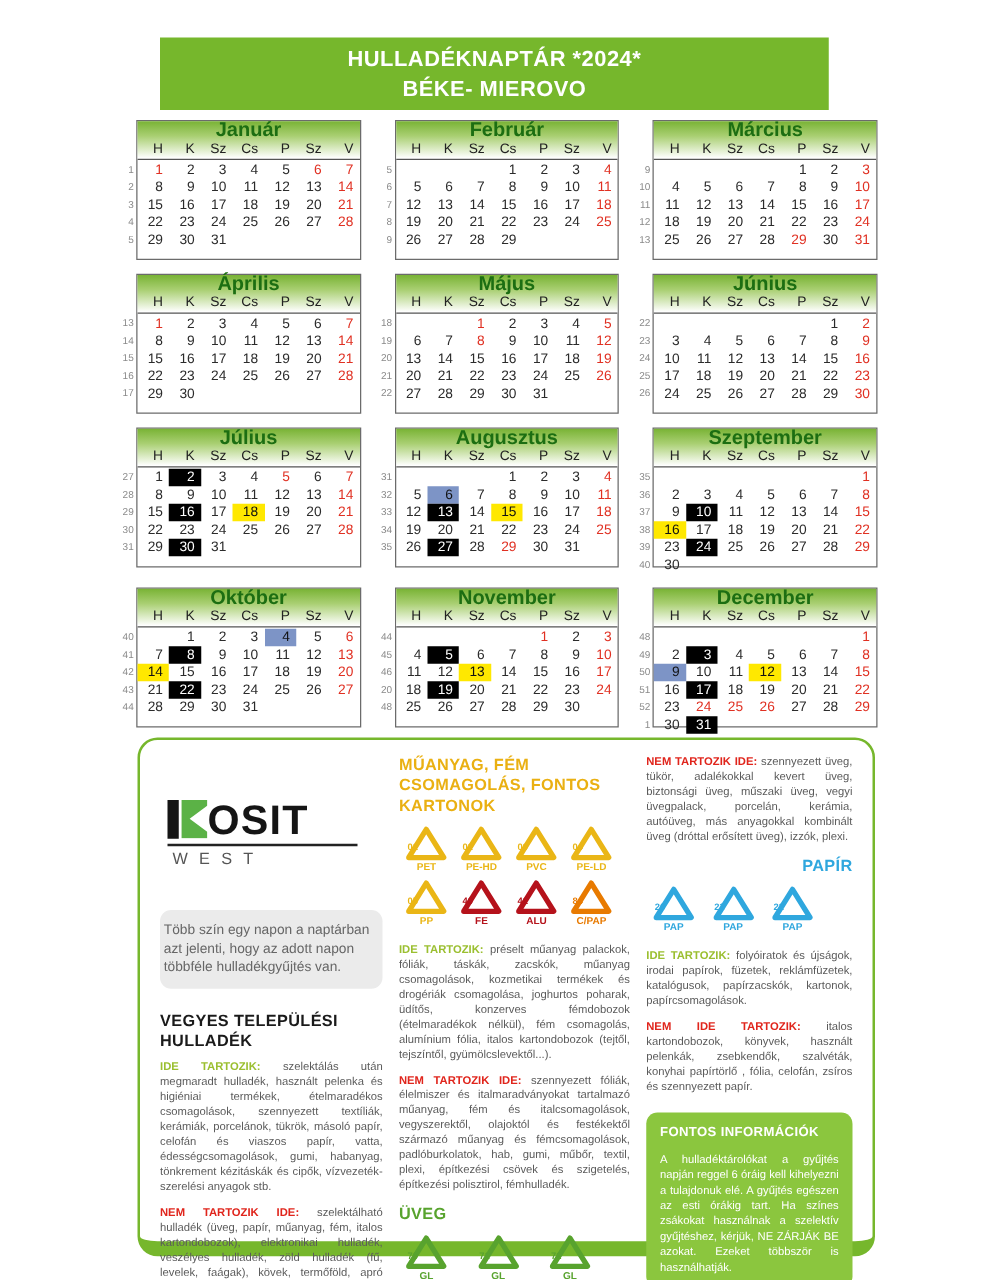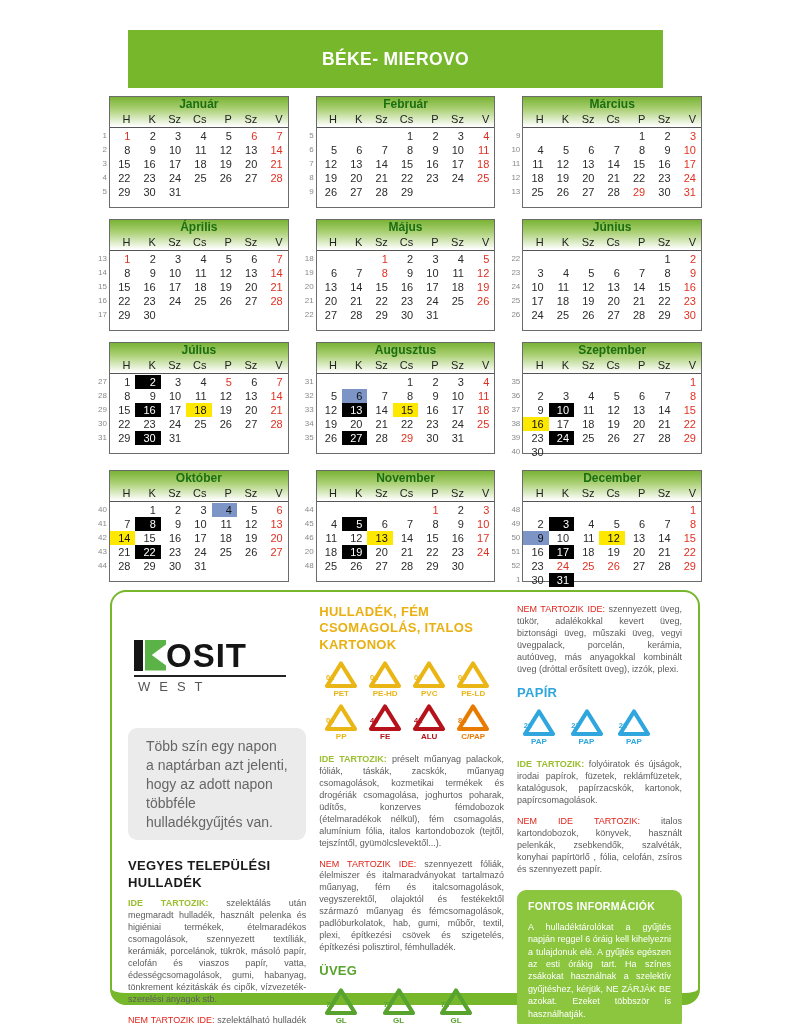--- a/index.html
+++ b/index.html
@@ -17,75 +17,76 @@
   
   .months-grid{
     position:absolute;left:96px;top:96px;width:606px;
     display:grid;grid-template-columns:repeat(3,1fr);column-gap:14px;row-gap:11px;
   }
   .month{display:flex;}
   .weeknums{width:11px;padding-top:33px;font-size:8px;color:#8a8a8a;text-align:right;padding-right:2px;flex:none;}
   .weeknums .wn{height:14px;line-height:14px;}
   .cal-box{flex:1;border:1px solid #6b6b6b;background:#fff;height:112px;box-sizing:border-box;}
   .cal-head{background:linear-gradient(180deg,#79b335 0%,#a9cf72 38%,#ffffff 95%);}
-  .cal-title{height:15px;line-height:15px;text-align:center;font-weight:bold;font-size:12px;color:#1c6e12;}
+  .cal-title{height:15px;line-height:15px;text-align:center;font-weight:bold;font-size:16px;color:#1c6e12;}
   .cal-weekdays{display:grid;grid-template-columns:repeat(7,1fr);height:15px;border-bottom:1px solid #555;}
   .cal-weekdays .wd{font-size:11px;color:#222;text-align:right;padding-right:5px;line-height:15px;}
   .cal-days{display:grid;grid-template-columns:repeat(7,1fr);grid-auto-rows:14px;padding-top:1px;}
   .day{font-size:11px;color:#2b2b2b;text-align:right;padding-right:5px;line-height:14px;}
   .day.red{color:#e03022;}
   .day.blk{background:#000;color:#fff;}
   .day.yel{background:#ffe800;color:#111;}
   .day.blu{background:#7d94c6;color:#111;}
   
   .info-box{
     position:absolute;left:110px;top:590px;width:590px;height:415px;box-sizing:border-box;
     border:2px solid #76b72c;border-bottom-width:12px;border-radius:16px;
     background:#fff;padding:12px 16px 6px;
   }
   .info-cols{display:grid;grid-template-columns:1.08fr 1.12fr 1fr;column-gap:13px;height:100%;}
   .col{min-width:0;}
   .col-left{padding-top:26px;}
   p.body{font-size:9px;line-height:1.33;color:#5b5b5b;text-align:justify;margin:0 0 9px;}
   .lbl-ide{color:#9bbf30;font-weight:bold;}
-  .lbl-nem{color:#e0251c;font-weight:normal;}
+  .lbl-nem{color:#e0251c;font-weight:bold;}
   h3{margin:0 0 7px;font-size:13px;line-height:1.25;letter-spacing:.3px;}
   .h-vegyes{color:#1a1a1a;margin-top:18px;}
   .h-muanyag{color:#eab012;}
   .h-uveg{color:#58a32e;margin-top:4px;}
-  .h-papir{color:#2fa7de;margin-top:4px;}
+  .h-papir{color:#2fa7de;margin-top:4px;text-align:right;}
   
   .logo{margin:8px 0 34px 6px;width:160px;}
   .logo-row{display:flex;align-items:center;height:34px;}
   .k-stem{width:9px;height:31px;background:#151515;display:inline-block;margin-right:2px;}
   .k-arms{width:21px;height:31px;background:#5bb246;display:inline-block;
           clip-path:polygon(0 0,100% 0,100% 16%,32% 50%,100% 84%,100% 100%,0 100%);}
   .logo-text{font-size:33px;font-weight:bold;color:#151515;letter-spacing:1px;line-height:31px;}
   .logo-rule{border-top:2px solid #222;margin-top:3px;width:152px;}
   .logo-west{font-size:13px;color:#555;letter-spacing:9px;margin-top:2px;padding-left:4px;}
   
-  .note-box{background:#ebebeb;border-radius:9px;padding:9px 18px;font-size:14px;line-height:1.35;color:#666;margin-bottom:16px;}
+  .note-box{background:#ebebeb;border-radius:9px;padding:9px 3px;font-size:11px;line-height:1.35;color:#666;margin-bottom:16px;}
   
   .sym-row{display:flex;flex-wrap:wrap;margin:2px 0 8px;}
   .sym-row.spread{justify-content:space-between;padding-right:26px;}
   .sym{position:relative;width:44px;text-align:center;margin:0 0 5px;}
   .sym svg{display:block;margin:0 auto;}
   .sym .code{position:absolute;top:13px;left:0;right:22px;font-size:7.5px;font-weight:bold;}
   .sym .lab{display:block;font-size:8px;font-weight:bold;margin-top:0;}
   
   .fontos-box{background:#8bc63e;border-radius:9px;padding:10px 11px;color:#fff;margin-top:14px;}
   .fontos-title{font-size:10.5px;font-weight:bold;margin-bottom:9px;letter-spacing:.3px;}
   .fontos-text{font-size:9px;line-height:1.38;text-align:justify;}
 </style>
 </head>
 <body>
 
 <div class="page">
 
   <div class="title-bar">
+    <div>HULLADÉKNAPTÁR *2024*</div>
     <div>BÉKE- MIEROVO</div>
   </div>
 
   <div class="months-grid" id="months">
       <div class="month">
         <div class="weeknums">
           <div class="wn">1</div>
           <div class="wn">2</div>
           <div class="wn">3</div>
           <div class="wn">4</div>
@@ -802,21 +803,21 @@
         </div>
 
         <div class="note-box">Több szín egy napon a naptárban azt jelenti, hogy az adott napon többféle hulladékgyűjtés van.</div>
 
         <h3 class="h-vegyes">VEGYES TELEPÜLÉSI HULLADÉK</h3>
         <p class="body"><span class="lbl-ide">IDE TARTOZIK:</span> <span>szelektálás után megmaradt hulladék, használt pelenka és higiéniai termékek, ételmaradékos csomagolások, szennyezett textíliák, kerámiák, porcelánok, tükrök, másoló papír, celofán és viaszos papír, vatta, édességcsomagolások, gumi, habanyag, tönkrement kézitáskák és cipők, vízvezeték-szerelési anyagok stb.</span></p>
         <p class="body"><span class="lbl-nem">NEM TARTOZIK IDE:</span> <span>szelektálható hulladék (üveg, papír, műanyag, fém, italos kartondobozok), elektronikai hulladék, veszélyes hulladék, zöld hulladék (fű, levelek, faágak), kövek, termőföld, apró építkezési hulladék, elhullott állatok, nagydarabos hulladék (bútor, ajtók, padlóburkolatok), izzók, elemek, parázsló hulladék, egészségre káros hulladékok.</span></p>
       </div>
 
       <div class="col col-mid">
-        <h3 class="h-muanyag">HULLADÉK, FÉM CSOMAGOLÁS, ITALOS KARTONOK</h3>
+        <h3 class="h-muanyag">MŰANYAG, FÉM CSOMAGOLÁS, FONTOS KARTONOK</h3>
         <div class="sym-row">
             <span class="sym" style="color: rgb(234, 182, 22);">
               <svg width="34" height="29" viewBox="0 0 34 29">
                 <path d="M17 3.5 L31 26 L3 26 Z" fill="none" stroke="currentColor" stroke-width="4.2" stroke-linejoin="round"></path>
               </svg>
               <span class="code">01</span>
               <span class="lab">PET</span>
             </span>
             <span class="sym" style="color: rgb(234, 182, 22);">
               <svg width="34" height="29" viewBox="0 0 34 29">

